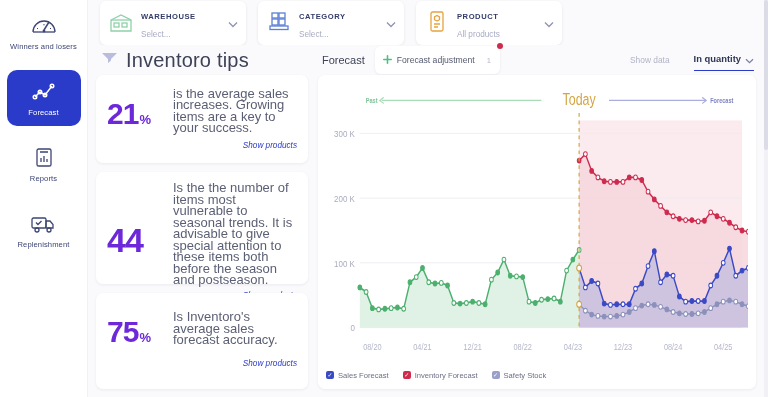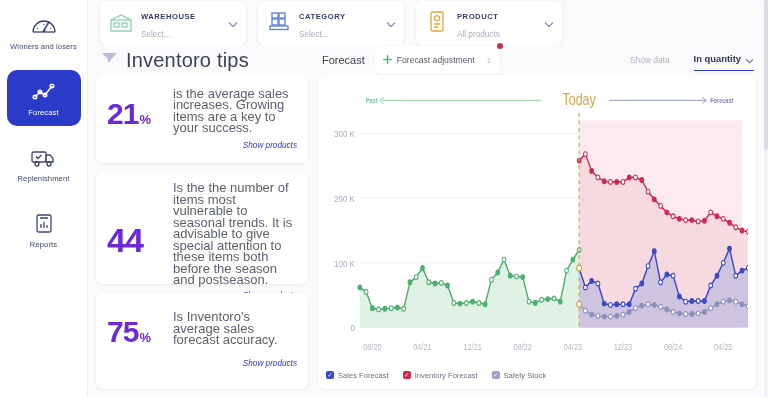--- a/index.html
+++ b/index.html
@@ -192,39 +192,39 @@
           <circle cx="10" cy="13" r="1.8" fill="none"></circle>
           <circle cx="15" cy="16" r="1.8" fill="none"></circle>
           <circle cx="22" cy="7" r="1.8" fill="none"></circle>
         </svg>
       </span>
       <span class="nav-label">Forecast</span>
     </div>
 
     <div class="nav-item">
       <span class="nav-icon">
+        <svg width="28" height="26" viewBox="0 0 28 26" fill="none" stroke="currentColor" stroke-width="1.3">
+          <rect x="7" y="4" width="14" height="17" rx="1.6"></rect>
+          <path d="M10 7h8M11 17v-4M14 17v-6M17 17v-3"></path>
+        </svg>
+      </span>
+      <span class="nav-label">Reports</span>
+    </div>
+
+    <div class="nav-item">
+      <span class="nav-icon">
         <svg width="30" height="26" viewBox="0 0 30 26" fill="none" stroke="currentColor" stroke-width="1.3">
           <rect x="3" y="7" width="14" height="10" rx="1.5"></rect>
           <path d="M17 10h4l3 3.5V17h-7z"></path>
           <circle cx="8" cy="19" r="2"></circle>
           <circle cx="20" cy="19" r="2"></circle>
           <path d="M7 11.5l2 2 3.5-3.5" stroke-width="1.4"></path>
         </svg>
       </span>
       <span class="nav-label">Replenishment</span>
-    </div>
-
-    <div class="nav-item">
-      <span class="nav-icon">
-        <svg width="28" height="26" viewBox="0 0 28 26" fill="none" stroke="currentColor" stroke-width="1.3">
-          <rect x="7" y="4" width="14" height="17" rx="1.6"></rect>
-          <path d="M10 7h8M11 17v-4M14 17v-6M17 17v-3"></path>
-        </svg>
-      </span>
-      <span class="nav-label">Reports</span>
     </div>
   </nav>
 
   <div class="main">
 
     <div class="filterbar">
 
       <div class="filter-card">
         <span class="filter-icon">
           <svg width="26" height="26" viewBox="0 0 26 26" fill="none" stroke="#8ed1a8" stroke-width="1.3">

